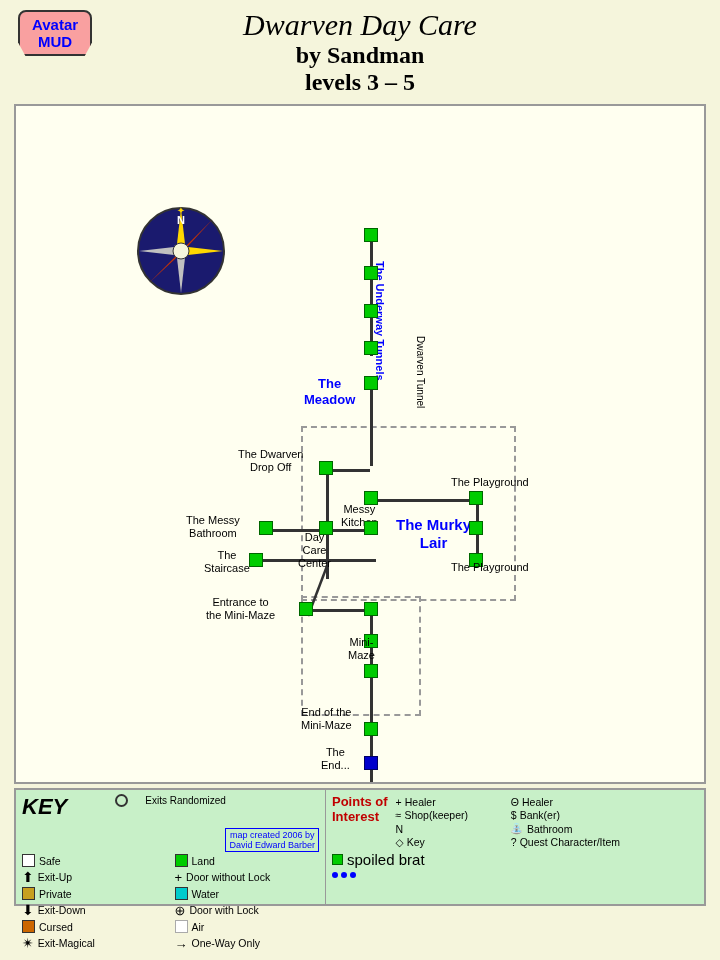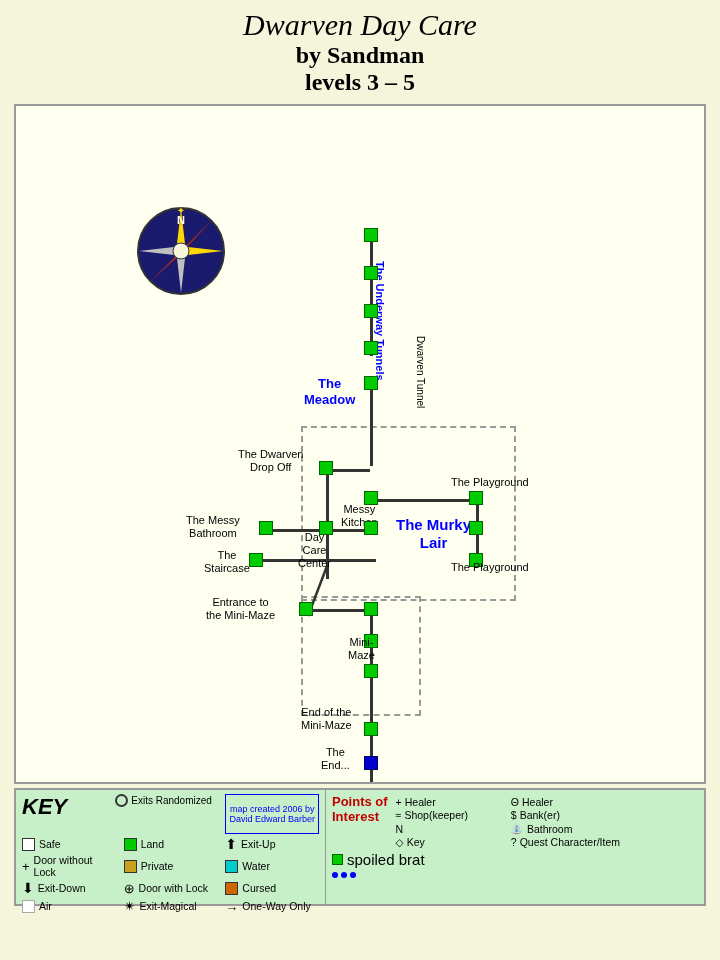--- a/index.html
+++ b/index.html
@@ -158,21 +158,21 @@
     }
     .key-title {
       font-size: 22px;
       font-weight: bold;
       font-style: italic;
       color: #000;
       display: inline;
     }
     .key-grid {
       display: grid;
-      grid-template-columns: 1fr 1fr 1fr;
+      grid-template-columns: 1fr 1fr;
       gap: 2px 8px;
       margin-top: 2px;
     }
     .key-item {
       display: flex;
       align-items: center;
       gap: 4px;
       font-size: 10.5px;
     }
     .key-box {
@@ -203,21 +203,21 @@
     .poi-item {
       display: flex;
       align-items: center;
       gap: 3px;
     }
     .map-credit {
       font-size: 9px;
       text-align: center;
       color: blue;
       border: 1px solid blue;
-      padding: 9px 3px;
+      padding: 1px 3px;
       margin-left: 2px;
       display: inline-block;
     }
     .spoiled-brat-box {
       margin-top: 3px;
       display: flex;
       align-items: center;
       gap: 4px;
       font-size: 15px;
     }
@@ -237,20 +237,24 @@
       width: 6px;
       height: 6px;
       border-radius: 50%;
       background: blue;
     }
   </style>
 </head>
 <body>
 
 <div class="header">
+  <div class="avatar-badge">
+    <span>Avatar</span><br>
+    <span>MUD</span>
+  </div>
   <div class="header-title">Dwarven Day Care</div>
   <div class="header-sub">by Sandman</div>
   <div class="header-sub">levels 3 – 5</div>
 </div>
 
 <div class="map-container">
 
   <div class="compass">
     <svg width="90" height="90" viewBox="0 0 90 90">
 
@@ -369,21 +373,21 @@
 
   <div class="map-label" style="left:305px; top:640px;">The<br>End...</div>
 
 </div>
 
 <div class="key-section">
 
   <div class="key-left">
     <div style="display:flex; align-items:flex-start; gap:8px; flex-wrap:wrap;">
       <span class="key-title">KEY</span>
-      <div style="display:flex; align-items:center; gap:3px; font-size:10px;padding-left:40px;">
+      <div style="display:flex; align-items:center; gap:17px; font-size:10px;padding-left:40px;">
         <div class="key-circle"></div>
         <span>Exits Randomized</span>
       </div>
       <div style="margin-left:auto;">
         <div class="map-credit">
           map created 2006 by<br>David Edward Barber
         </div>
       </div>
     </div>
     <div class="key-grid">

